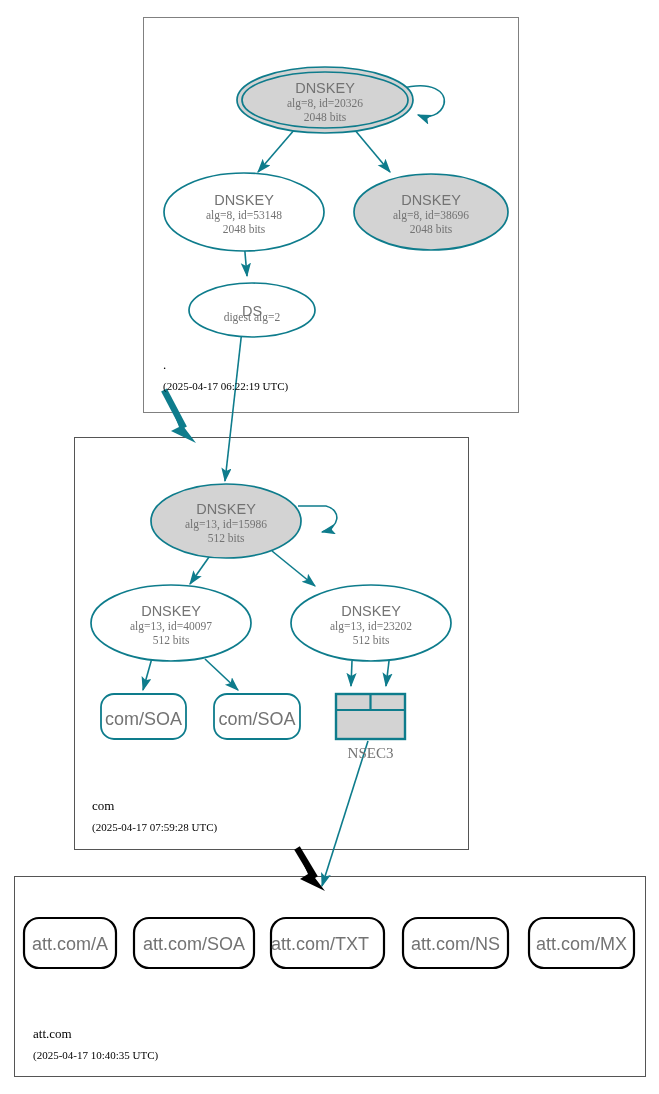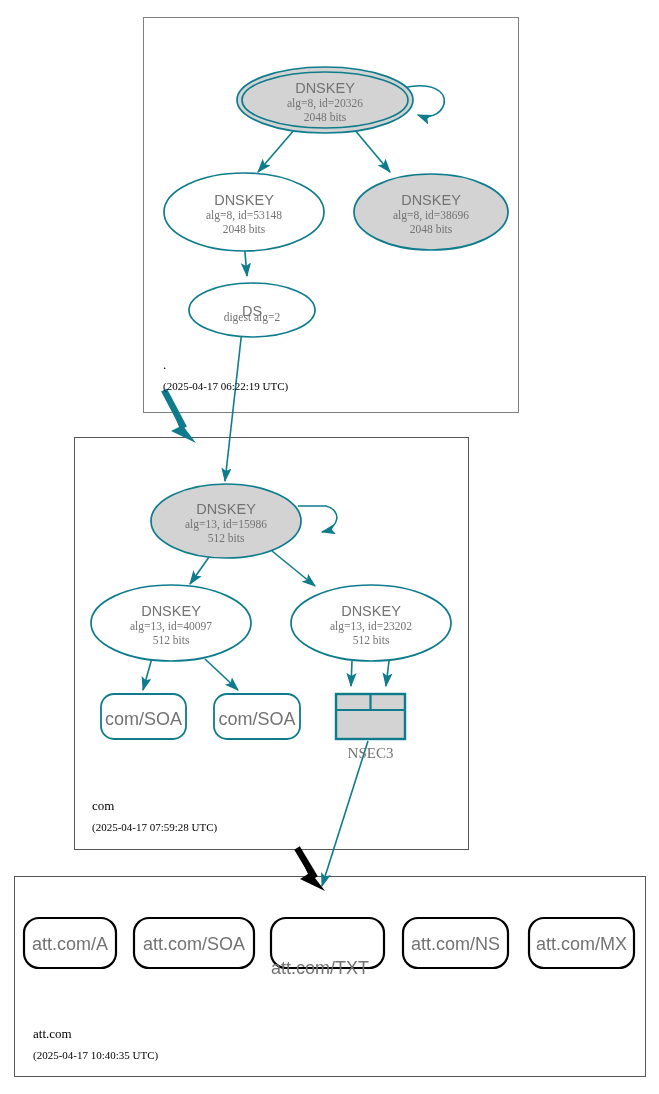--- a/index.html
+++ b/index.html
@@ -173,21 +173,21 @@
   <div class="nodetext t-sub" style="left:291px;top:620px;width:160px;">alg=13, id=23202</div>
   <div class="nodetext t-sub" style="left:291px;top:634px;width:160px;">512 bits</div>
 
   <div class="nodetext t-rrset" style="left:101px;top:709px;width:85px;">com/SOA</div>
   <div class="nodetext t-rrset" style="left:214px;top:709px;width:86px;">com/SOA</div>
 
   <div class="nodetext t-nsec" style="left:336px;top:714px;width:69px;">NSEC3</div>
 
   <div class="nodetext t-rrset" style="left:24px;top:934px;width:92px;">att.com/A</div>
   <div class="nodetext t-rrset" style="left:134px;top:934px;width:120px;">att.com/SOA</div>
-  <div class="nodetext t-rrset" style="left:271px;top:934px;width:92px;margin-top:24px;">att.com/TXT</div>
+  <div class="nodetext t-rrset" style="left:271px;top:934px;width:92px;">att.com/TXT</div>
   <div class="nodetext t-rrset" style="left:403px;top:934px;width:105px;">att.com/NS</div>
   <div class="nodetext t-rrset" style="left:529px;top:934px;width:105px;">att.com/MX</div>
 
   <div class="zonelabel zonename" style="left:163px;top:357px;">.</div>
   <div class="zonelabel zonetime" style="left:163px;top:380px;">(2025-04-17 06:22:19 UTC)</div>
 
   <div class="zonelabel zonename" style="left:92px;top:798px;">com</div>
   <div class="zonelabel zonetime" style="left:92px;top:821px;">(2025-04-17 07:59:28 UTC)</div>
 
   <div class="zonelabel zonename" style="left:33px;top:1026px;">att.com</div>

